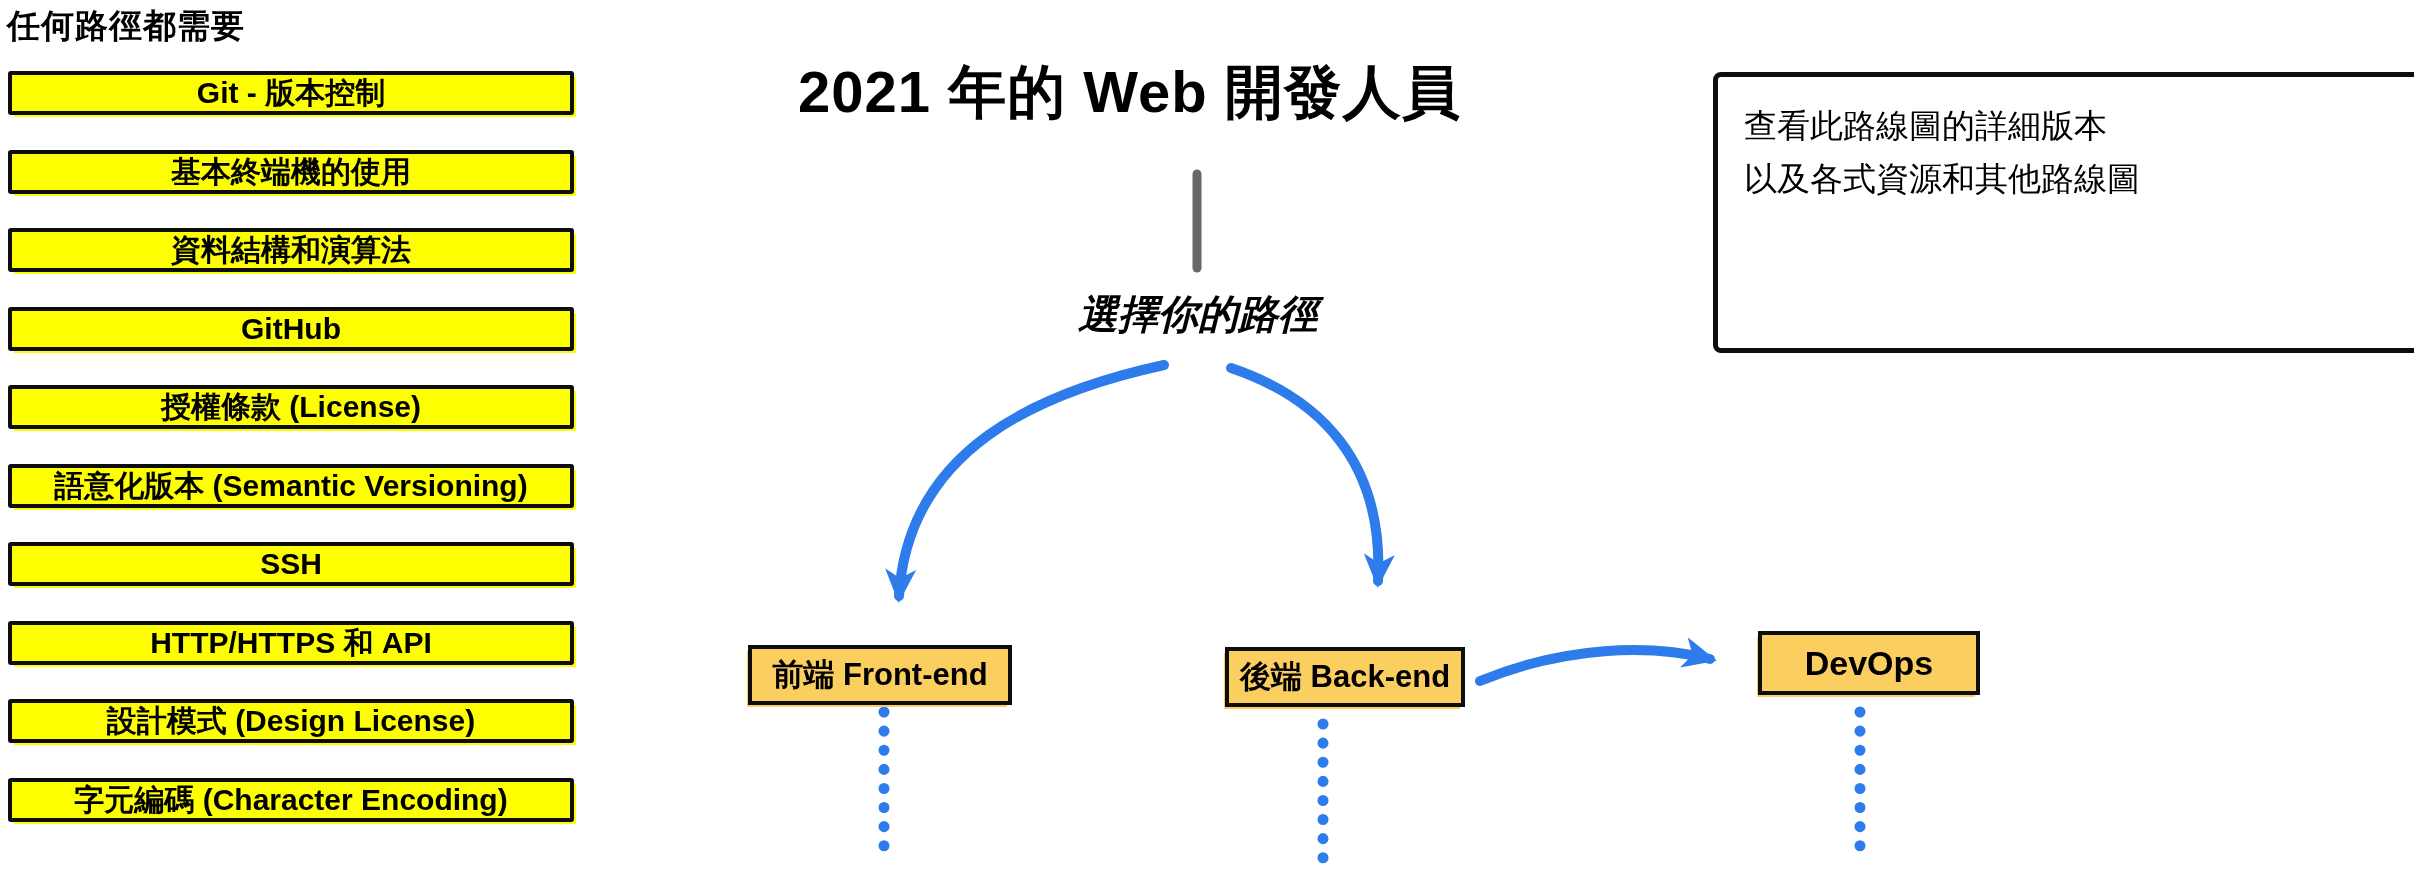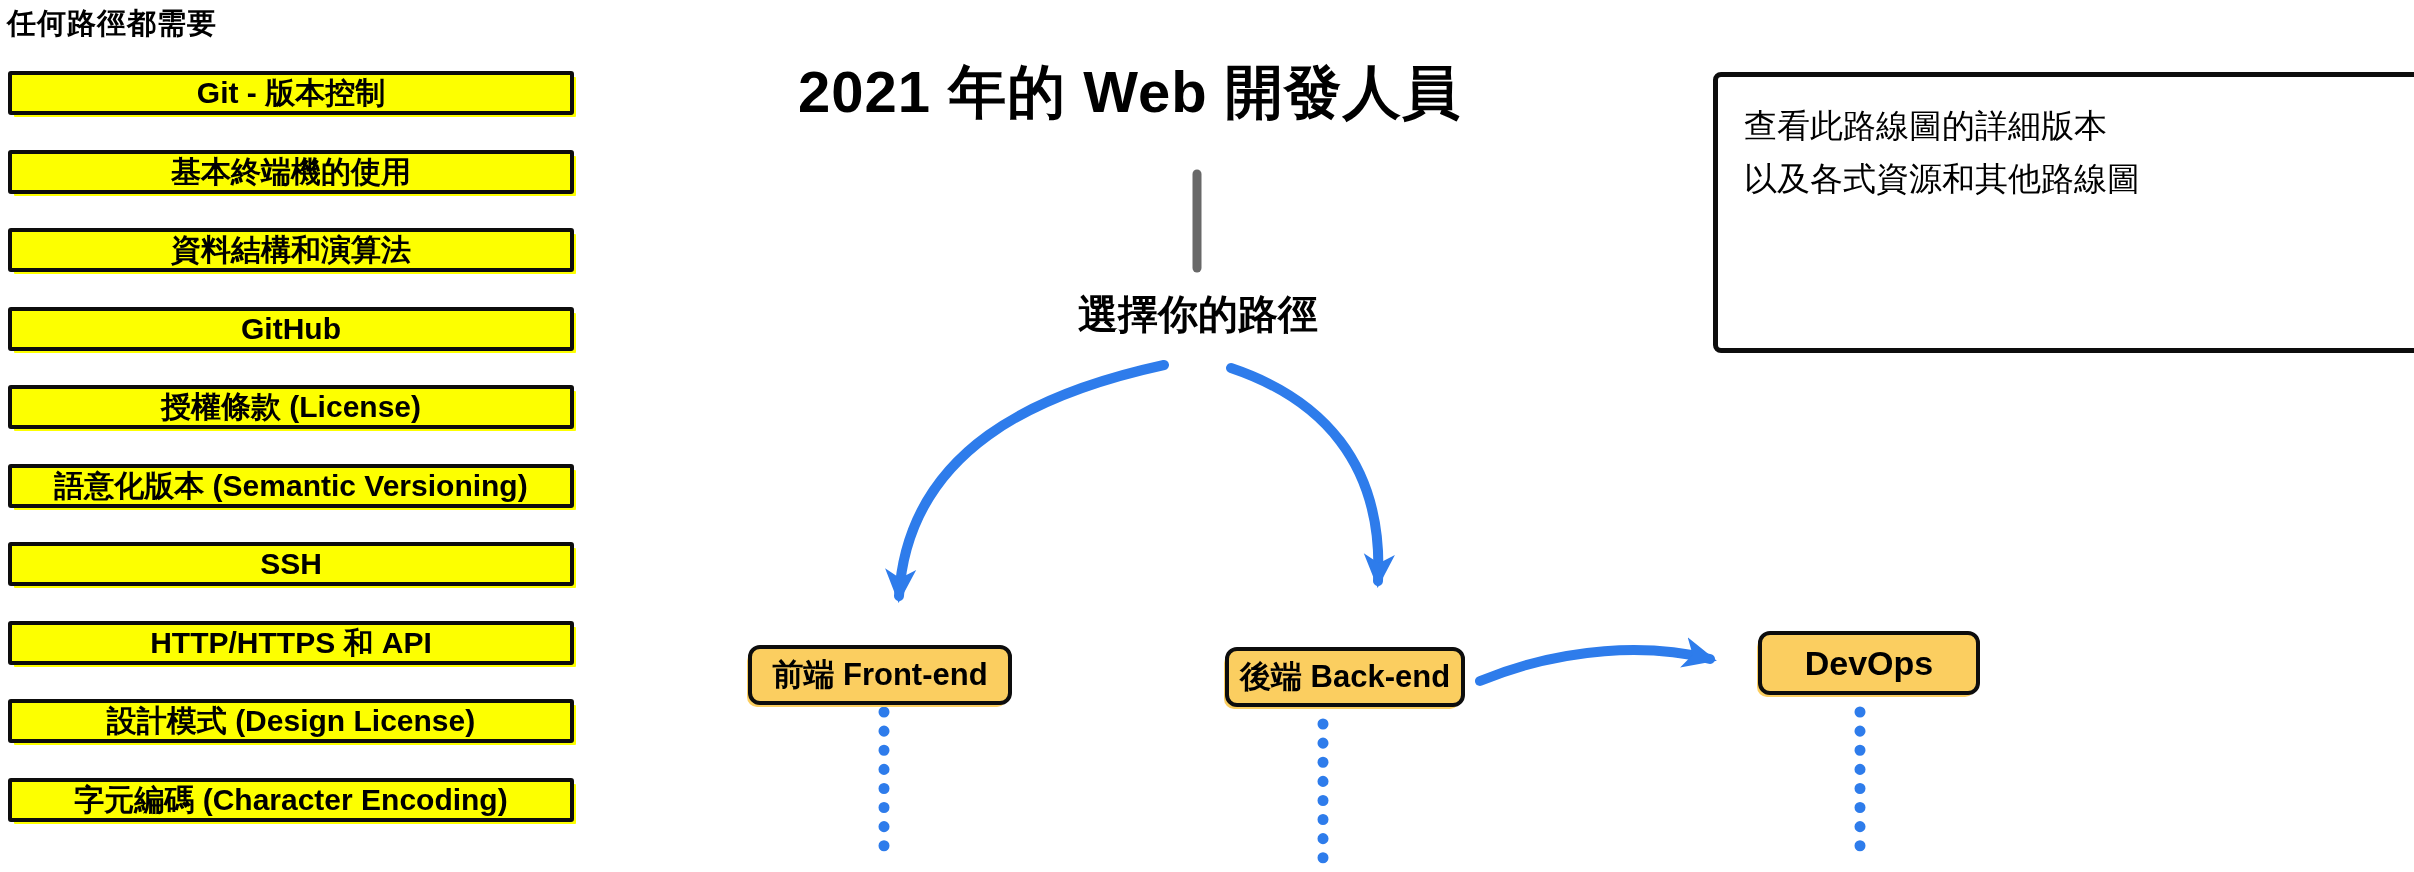--- a/index.html
+++ b/index.html
@@ -9,21 +9,21 @@
     height: 872px;
     background: #ffffff;
     overflow: hidden;
     font-family: "Liberation Sans", "DejaVu Sans", sans-serif;
     color: #000;
   }
   
   .side-heading {
     position: absolute;
     left: 7px; top: 4px;
-    font-size: 29px;
+    font-size: 33px;
     font-weight: 800;
     letter-spacing: 1px;
     color: #000;
   }
   .ynode {
     position: absolute;
     left: 8px;
     width: 566px;
     height: 44px;
     box-sizing: border-box;
@@ -50,27 +50,28 @@
     white-space: nowrap;
   }
   .choose-label {
     position: absolute;
     left: 998px; top: 287px;
     width: 400px;
     text-align: center;
     font-size: 40px;
     font-weight: 800;
     white-space: nowrap;
+    font-style: italic;
   }
   .onode {
     position: absolute;
     box-sizing: border-box;
     background: #FBCE60;
     border: 4px solid #0d0d0d;
-    border-radius: 12px;
+    border-radius: 0;
     box-shadow: -3px 4px 0 -2px #FBCE60;
     display: flex;
     align-items: center;
     justify-content: center;
     font-weight: 700;
     white-space: nowrap;
     cursor: pointer;
   }
   .onode.frontend { left: 748px;  top: 645px; width: 264px; height: 60px; font-size: 31px; }
   .onode.backend  { left: 1225px; top: 647px; width: 240px; height: 60px; font-size: 31px; }

